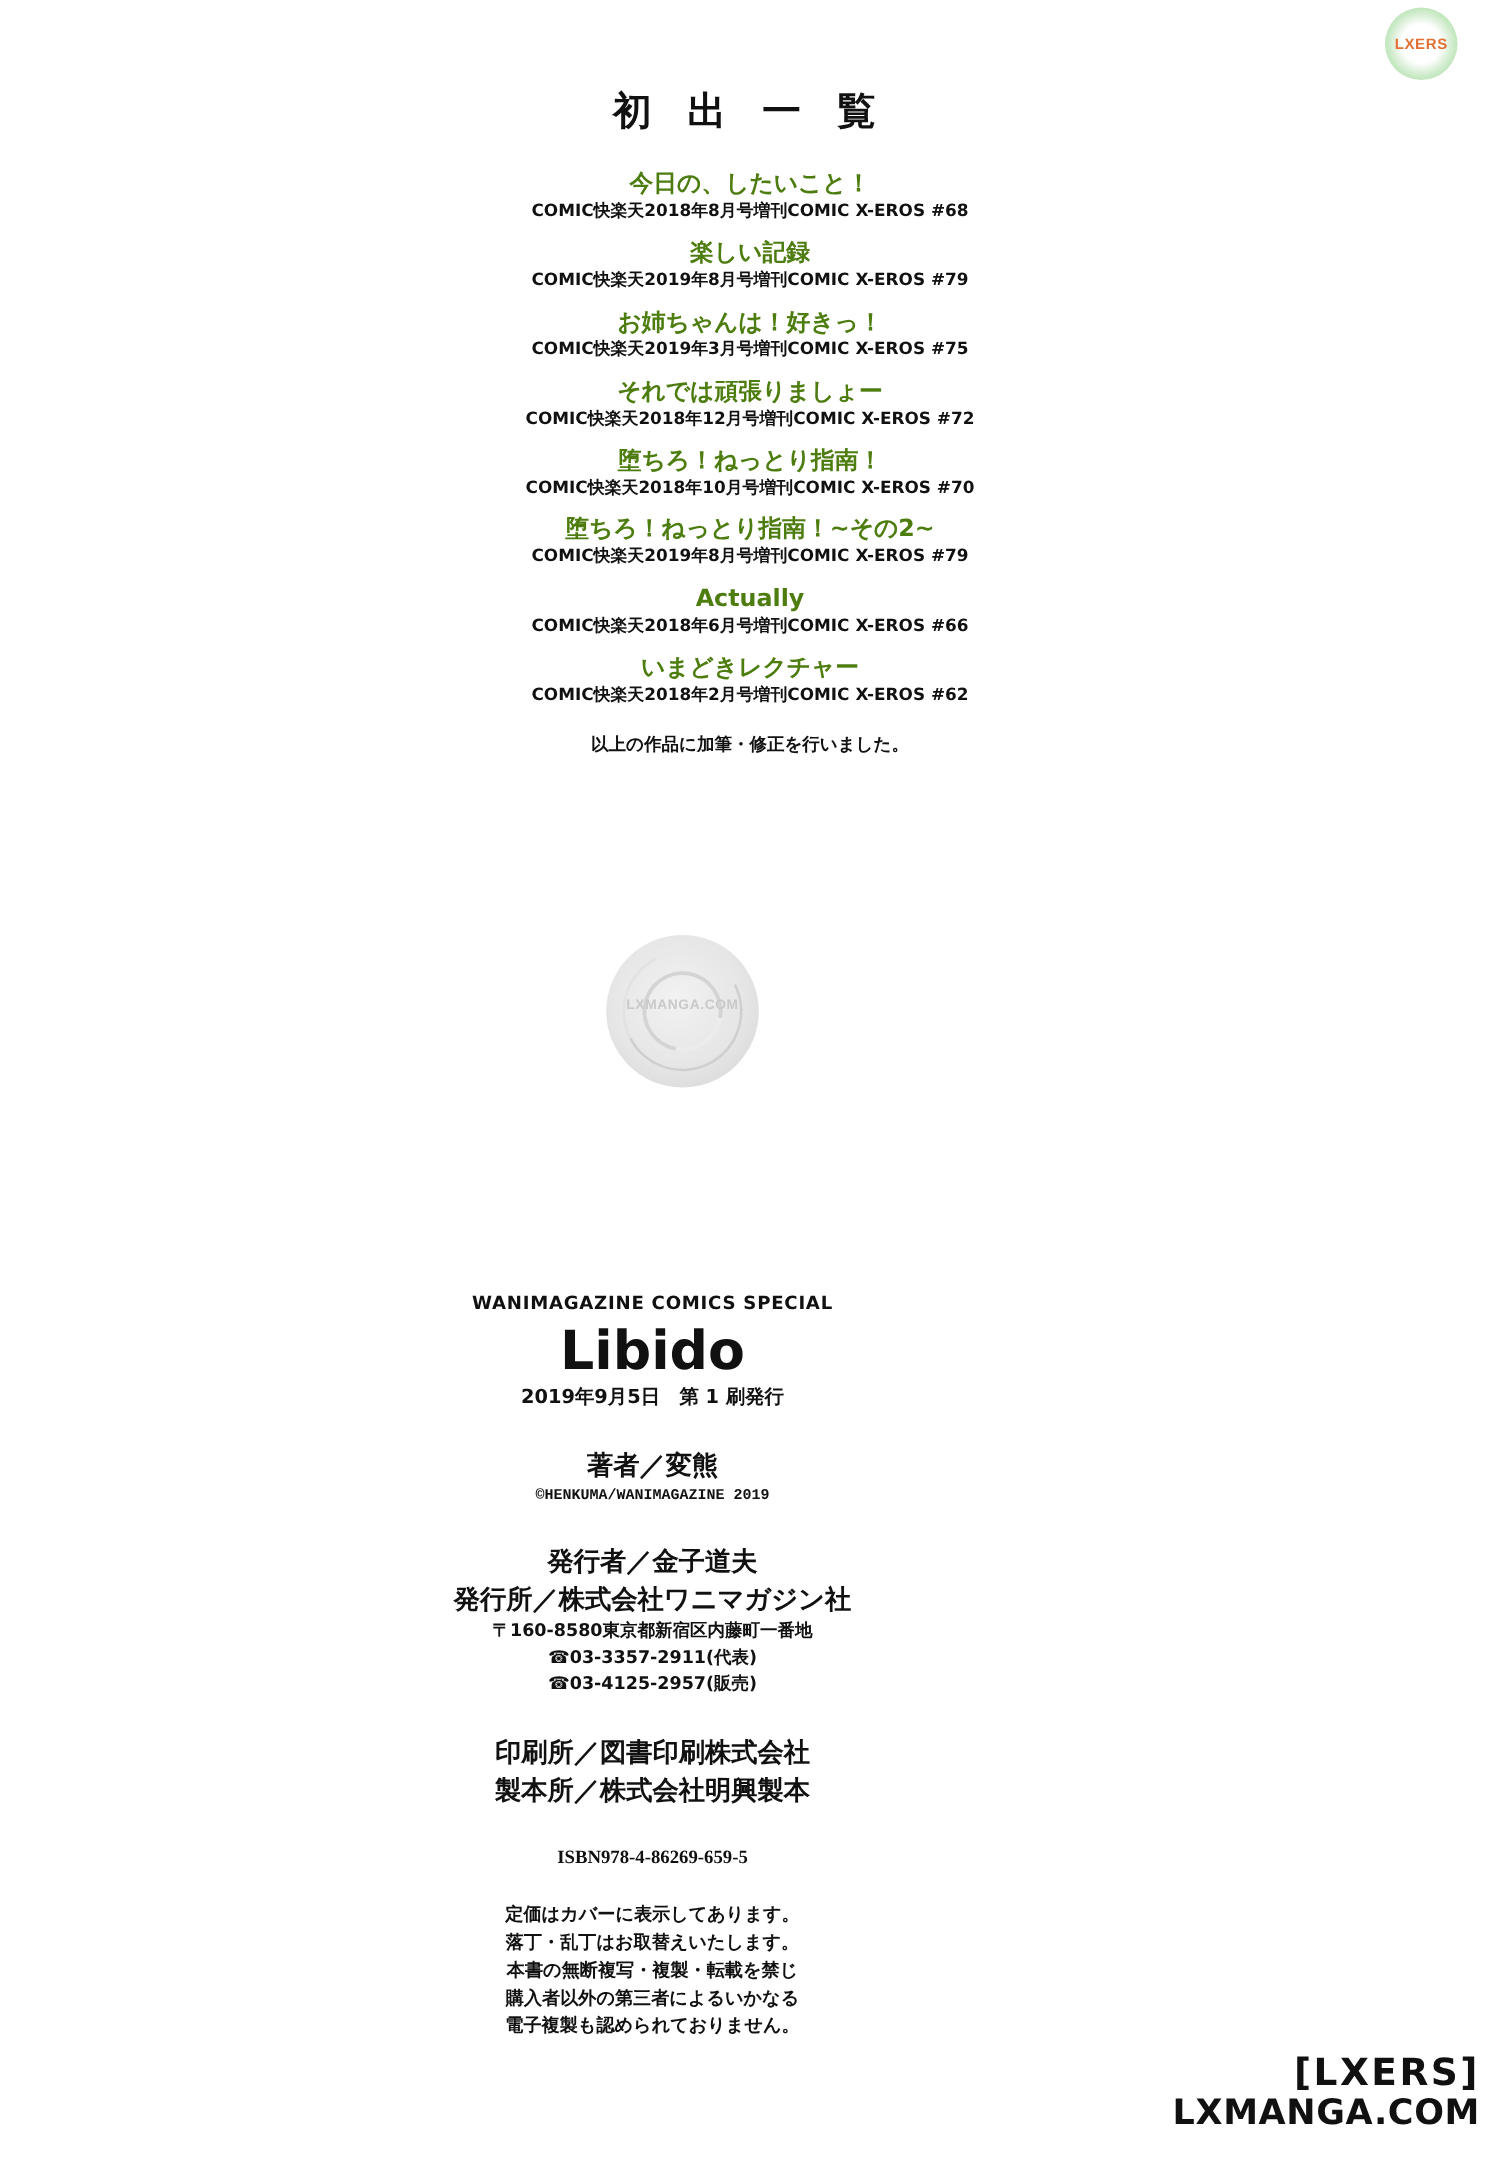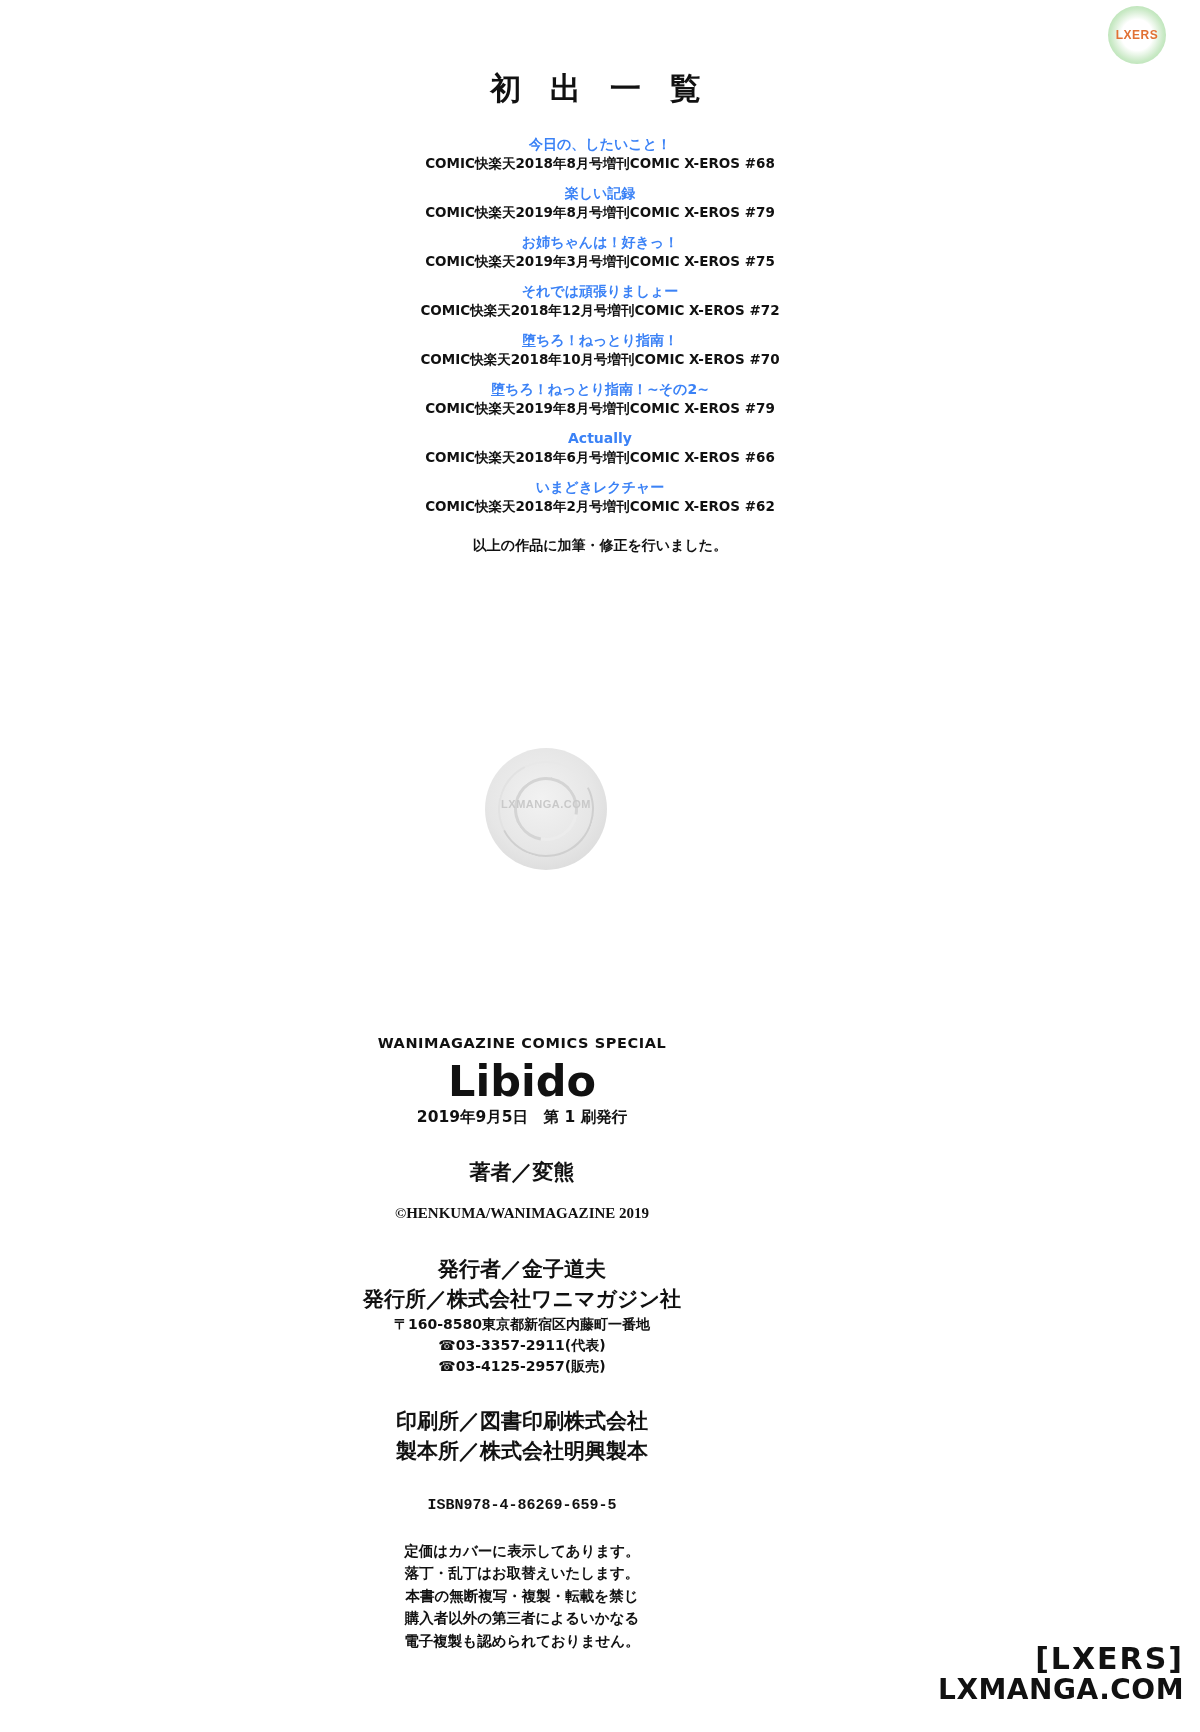--- a/index.html
+++ b/index.html
@@ -58,23 +58,23 @@
     font-weight: bold;
     letter-spacing: 9px;
     color: #111;
     margin: 0 0 26px 0;
     font-family: "DejaVu Sans", sans-serif;
   }
   .entry {
     margin-bottom: 13px;
   }
   .entry-title {
-    font-size: 14px;
-    font-weight: bold;
-    color: #3b82f6;
+    font-size: 19px;
+    font-weight: bold;
+    color: #4d7c0f;
     line-height: 1.25;
     font-family: "DejaVu Sans", sans-serif;
   }
   .entry-source {
     font-size: 13.5px;
     font-weight: bold;
     color: #111;
     line-height: 1.3;
     margin-top: 1px;
     font-family: "DejaVu Sans", sans-serif;
@@ -163,37 +163,36 @@
   .block {
     margin-top: 30px;
   }
   .line-lg {
     font-size: 21px;
     font-weight: bold;
     line-height: 1.42;
     font-family: "DejaVu Sans", sans-serif;
   }
   .line-md {
-    font-size: 15px;
+    font-size: 12px;
     font-weight: bold;
     line-height: 1.45;
-    font-family: Liberation Serif, serif;
-    margin-top: 15px;
+    font-family: Liberation Mono, monospace;
   }
   .line-sm {
     font-size: 14px;
     font-weight: bold;
     line-height: 1.5;
     font-family: "DejaVu Sans", sans-serif;
   }
   .isbn {
     margin-top: 30px;
     font-size: 15px;
     font-weight: bold;
-    font-family: Liberation Mono, monospace;
+    font-family: Liberation Serif, serif;
   }
   .notice {
     margin-top: 26px;
     font-size: 14.5px;
     font-weight: bold;
     line-height: 1.55;
     font-family: "DejaVu Sans", sans-serif;
   }
 
   

